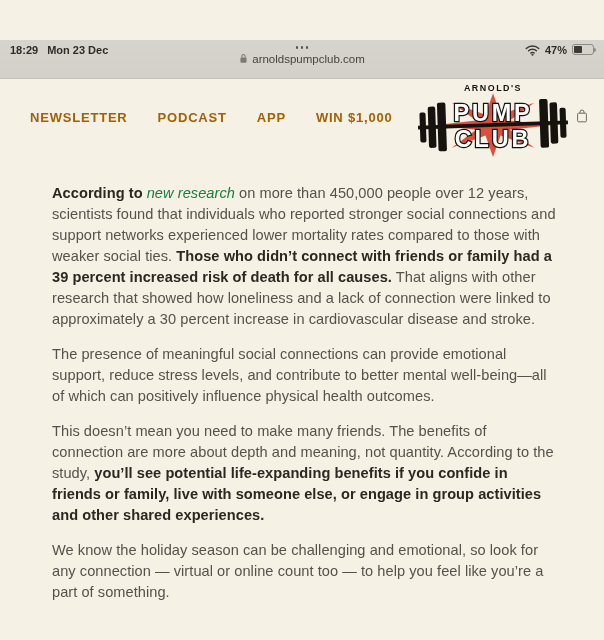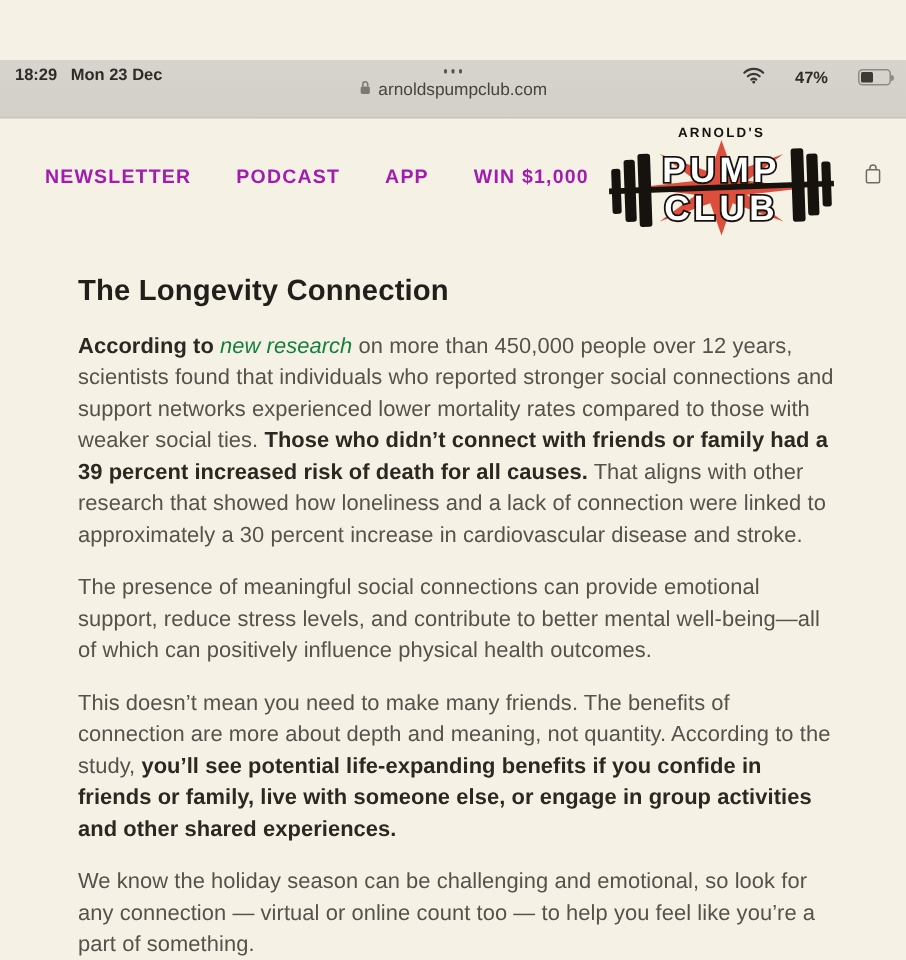--- a/index.html
+++ b/index.html
@@ -30,21 +30,21 @@
   }
   .mt-dots{display:flex;gap:2.5px;margin-top:6px;}
   .mt-dots i{width:2.5px;height:2.5px;border-radius:50%;background:#56534e;}
   .url-row{
     display:flex;align-items:center;gap:4px;
     margin-top:4px;
     font-size:11.5px;color:#46443f;
   }
   .sb-right{
     position:absolute;right:10px;top:4px;
-    display:flex;align-items:center;gap:20px;
+    display:flex;gap:5px;
     font-size:11px;font-weight:600;color:#2e2c28;
   }
   .battery{
     position:relative;width:22px;height:11px;
     border:1px solid #8d8b83;border-radius:3px;
     display:flex;align-items:center;padding:1px;
     box-sizing:border-box;
   }
   .battery .fill{height:100%;width:47%;background:#3c3a36;border-radius:1px;}
   .battery .nub{
@@ -53,24 +53,24 @@
   }
   
   .nav{
     position:relative;
     height:76px;
     display:flex;align-items:center;
     padding:0 30px;
   }
   .nav-link{
     font-size:13px;font-weight:800;letter-spacing:0.8px;
-    color:#a21caf;text-decoration:none;
+    color:#a16207;text-decoration:none;
     margin-right:30px;white-space:nowrap;
   }
-  .logo{position:absolute;right:48px;top:1px;}
+  .logo{position:absolute;right:36px;top:1px;}
   .bag{position:absolute;right:16px;top:30px;}
   
   .article{padding:28px 52px 0;}
   .article h1{
     margin:0 0 15px;
     font-size:19.5px;font-weight:800;letter-spacing:0.1px;
     color:#211f1b;
   }
   .article p{
     margin:0 0 14px;
@@ -153,20 +153,19 @@
 
     <span class="bag">
       <svg width="12" height="14" viewBox="0 0 12 14">
         <path d="M4 4.2V3a2 2 0 0 1 4 0v1.2" fill="none" stroke="#6e6b64" stroke-width="1"></path>
         <rect x="1.6" y="4.2" width="8.8" height="8.6" rx="1" fill="none" stroke="#6e6b64" stroke-width="1"></rect>
       </svg>
     </span>
   </div>
 
   <div class="article">
-    <h1>The Longevity Connection</h1>
     <p><span class="run-bold">According to </span><span class="run-link">new research</span><span class="run-normal"> on more than 450,000 people over 12 years, scientists found that individuals who reported stronger social connections and support networks experienced lower mortality rates compared to those with weaker social ties. </span><span class="run-bold">Those who didn’t connect with friends or family had a 39 percent increased risk of death for all causes.</span><span class="run-normal"> That aligns with other research that showed how loneliness and a lack of connection were linked to approximately a 30 percent increase in cardiovascular disease and stroke.</span></p>
     <p><span class="run-normal">The presence of meaningful social connections can provide emotional support, reduce stress levels, and contribute to better mental well-being—all of which can positively influence physical health outcomes.</span></p>
     <p><span class="run-normal">This doesn’t mean you need to make many friends. The benefits of connection are more about depth and meaning, not quantity. According to the study, </span><span class="run-bold">you’ll see potential life-expanding benefits if you confide in friends or family, live with someone else, or engage in group activities and other shared experiences.</span></p>
     <p><span class="run-normal">We know the holiday season can be challenging and emotional, so look for any connection — virtual or online count too — to help you feel like you’re a part of something.</span></p>
   </div>
 
 </div>
 
 </body></html>

